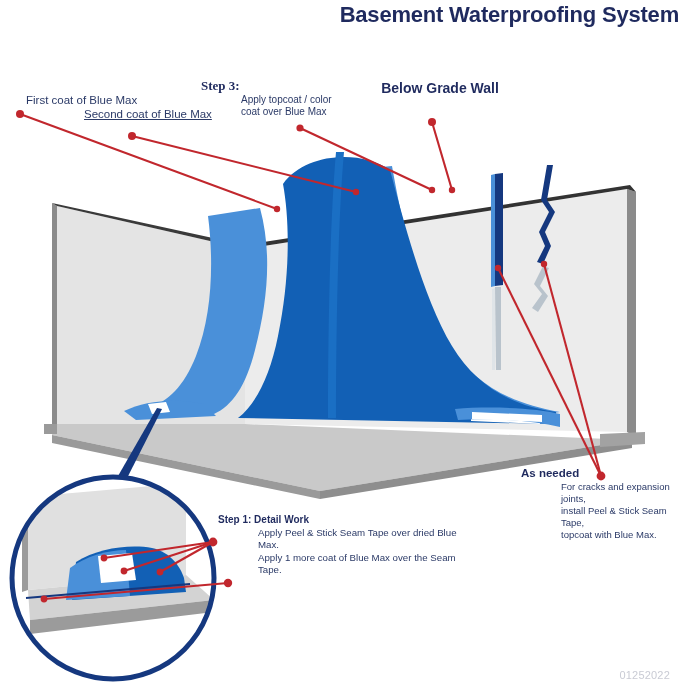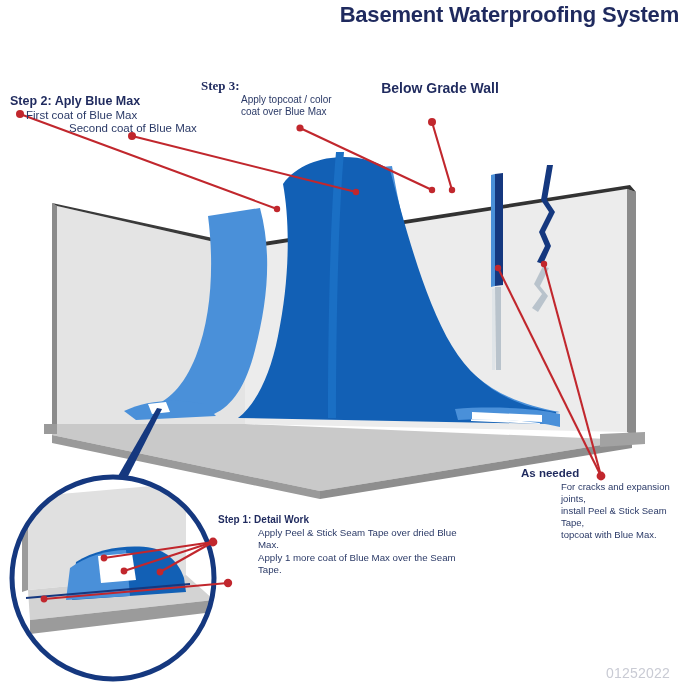--- a/index.html
+++ b/index.html
@@ -14,42 +14,42 @@
   }
 
   .lbl{position:absolute;color:#1f2a5e;}
   .lbl .hd{font-weight:bold;}
   .lbl .bd{color:#2b3a67;margin-left:40px;}
 
   
   #step2{left:10px;top:94px;font-size:11.5px;line-height:1.18;}
   #step2 .hd{font-size:12.5px;}
   #step2 .ln2{margin-left:16px;}
-  #step2 .ln3{margin-left:59px;}
+  #step2 .ln3{margin-left:74px;text-decoration:underline;}
 
   
   #step3{left:201px;top:78px;font-size:10px;line-height:1.2;}
   #step3 .hd{font-size:13px;font-family:Liberation Serif, serif;}
 
   
   #interior{left:355px;top:80px;width:170px;text-align:center;
             font-size:14px;font-weight:bold;line-height:1.25;}
 
   
   #asneeded{left:521px;top:466px;font-size:9.5px;line-height:1.28;width:160px;}
   #asneeded .hd{font-size:11.5px;}
 
   
   #step1{left:218px;top:514px;font-size:9.7px;line-height:1.28;width:245px;}
   #step1 .hd{font-size:10px;}
 
   
   #fill{left:218px;top:566px;font-size:9.7px;line-height:1.28;width:110px;}
 
-  .stamp{position:absolute;right:9px;bottom:6px;font-size:14px;color:#c9cbd4;
+  .stamp{position:absolute;right:9px;bottom:6px;font-size:11px;color:#c9cbd4;
          letter-spacing:0.2px;font-family:"Liberation Sans", sans-serif;}
 </style>
 </head>
 <body>
 
 <div id="stage">
 
   <div class="title">Basement Waterproofing System</div>
 
   <svg class="layer" viewBox="0 0 679 687">
@@ -185,21 +185,20 @@
       <circle cx="213" cy="542" r="4.4"></circle>
       <circle cx="104" cy="558" r="3.4"></circle>
       <circle cx="124" cy="571" r="3.4"></circle>
       <circle cx="160" cy="572" r="3.4"></circle>
       <circle cx="228" cy="583" r="4.2"></circle>
       <circle cx="44" cy="599" r="3.4"></circle>
     </g>
   </svg>
 
   <div class="lbl" id="step2">
-    <div class="hd">Step 2: Aply Blue Max</div>
     <div class="bd ln2">First coat of Blue Max</div>
     <div class="bd ln3">Second coat of Blue Max</div>
   </div>
 
   <div class="lbl" id="step3">
     <div class="hd">Step 3:</div>
     <div class="bd">Apply topcoat / color</div>
     <div class="bd">coat over Blue Max</div>
   </div>
 

